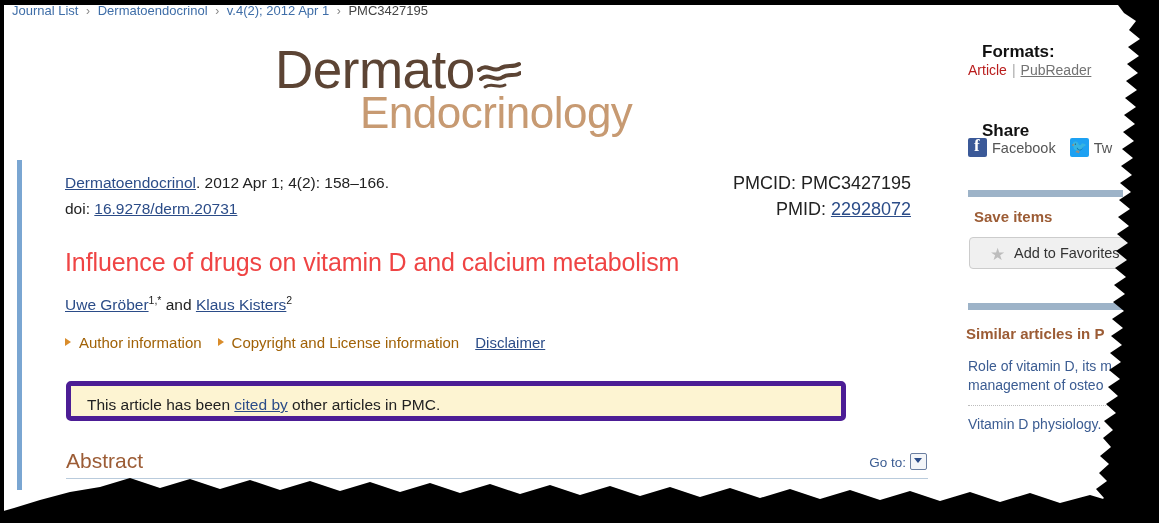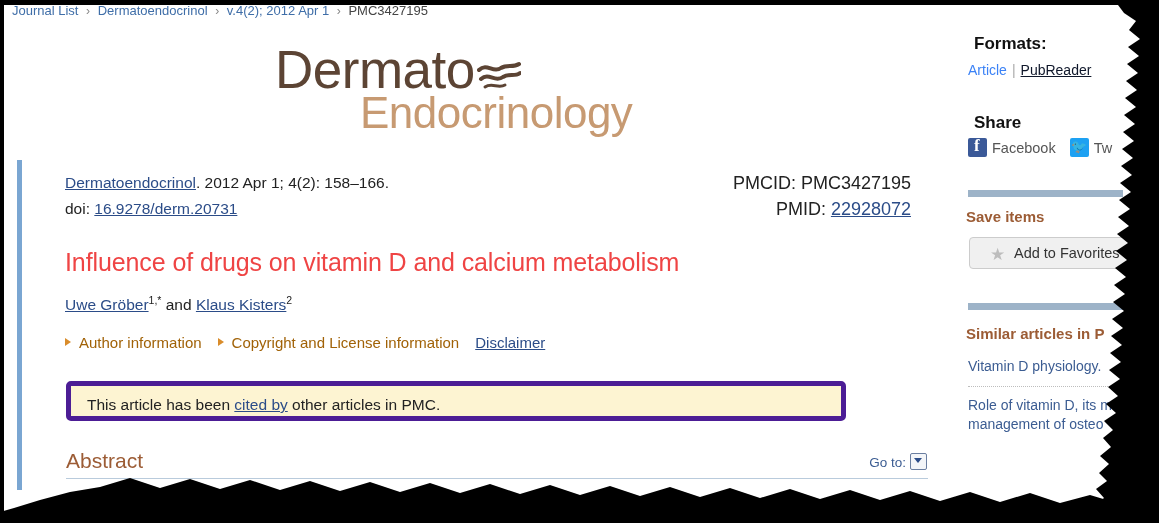--- a/index.html
+++ b/index.html
@@ -253,41 +253,41 @@
   }
 
   
   .side {
     position: absolute;
     left: 966px;
     top: 0;
     width: 190px;
   }
   .side h3 {
-    margin: 8px;
+    margin: 16px;
     font-size: 17px;
     color: #111;
     font-weight: bold;
     white-space: nowrap;
   }
   .side h4 {
     margin: 0;
     font-size: 15px;
     color: #9c5c35;
     font-weight: bold;
     white-space: nowrap;
   }
   .s-formats-h { position: absolute; left: 0;  top: 26px; }
   .s-formats-r {
     position: absolute; left: 2px; top: 62px;
     font-size: 14px; color: #555; white-space: nowrap;
   }
-  .s-formats-r .cur { color: #3b82f6; }
+  .s-formats-r .cur { color: #b91c1c; }
   .s-formats-r .bar { color: #aaa; padding: 0 5px; }
-  .s-formats-r a { color: #0f172a; text-decoration: underline; }
+  .s-formats-r a { color: #737373; text-decoration: underline; }
 
   .s-share-h { position: absolute; left: 0; top: 105px; }
   .s-share-r {
     position: absolute; left: 2px; top: 138px;
     font-size: 14.5px; color: #555; white-space: nowrap;
   }
   .sicon {
     display: inline-block;
     width: 19px; height: 19px;
     border-radius: 2px;
@@ -312,21 +312,21 @@
   .divbar {
     position: absolute;
     left: 2px;
     width: 155px;
     height: 7px;
     background: #9db3c8;
   }
   .divbar.d1 { top: 190px; }
   .divbar.d2 { top: 303px; }
 
-  .s-save-h { position: absolute; left: 0; top: 208px; }
+  .s-save-h { position: absolute; left: 8px; top: 208px; }
   .fav-btn {
     position: absolute;
     left: 3px;
     top: 237px;
     width: 160px;
     height: 32px;
     background: #f0f0f0;
     border: 1px solid #cccccc;
     border-radius: 4px;
     box-sizing: border-box;
@@ -449,22 +449,22 @@
     <h4 class="s-save-h">Save items</h4>
     <div class="fav-btn">
       <span class="star">★</span>
       <span class="lbl">Add to Favorites</span>
     </div>
 
     <div class="divbar d2"></div>
 
     <h4 class="s-sim-h">Similar articles in P</h4>
     <div class="sim-list">
+      <div class="sim-item two">Role of vitamin D, its m    management of osteo</div>
       <div class="sim-item">Vitamin D physiology.</div>
-      <div class="sim-item two">Role of vitamin D, its m    management of osteo</div>
     </div>
   </div>
 
   <svg class="tear" viewBox="0 0 1159 523" preserveAspectRatio="none">
 
     <path fill="#000000" d="
       M1118,0 L1159,0 L1159,523 L1096,523
       L1101,515 L1094,506 L1104,498 L1096,489 L1107,481
       L1099,473 L1109,464 L1100,456 L1111,447 L1103,438
       L1113,430 L1104,421 L1116,413 L1106,404 L1118,396

